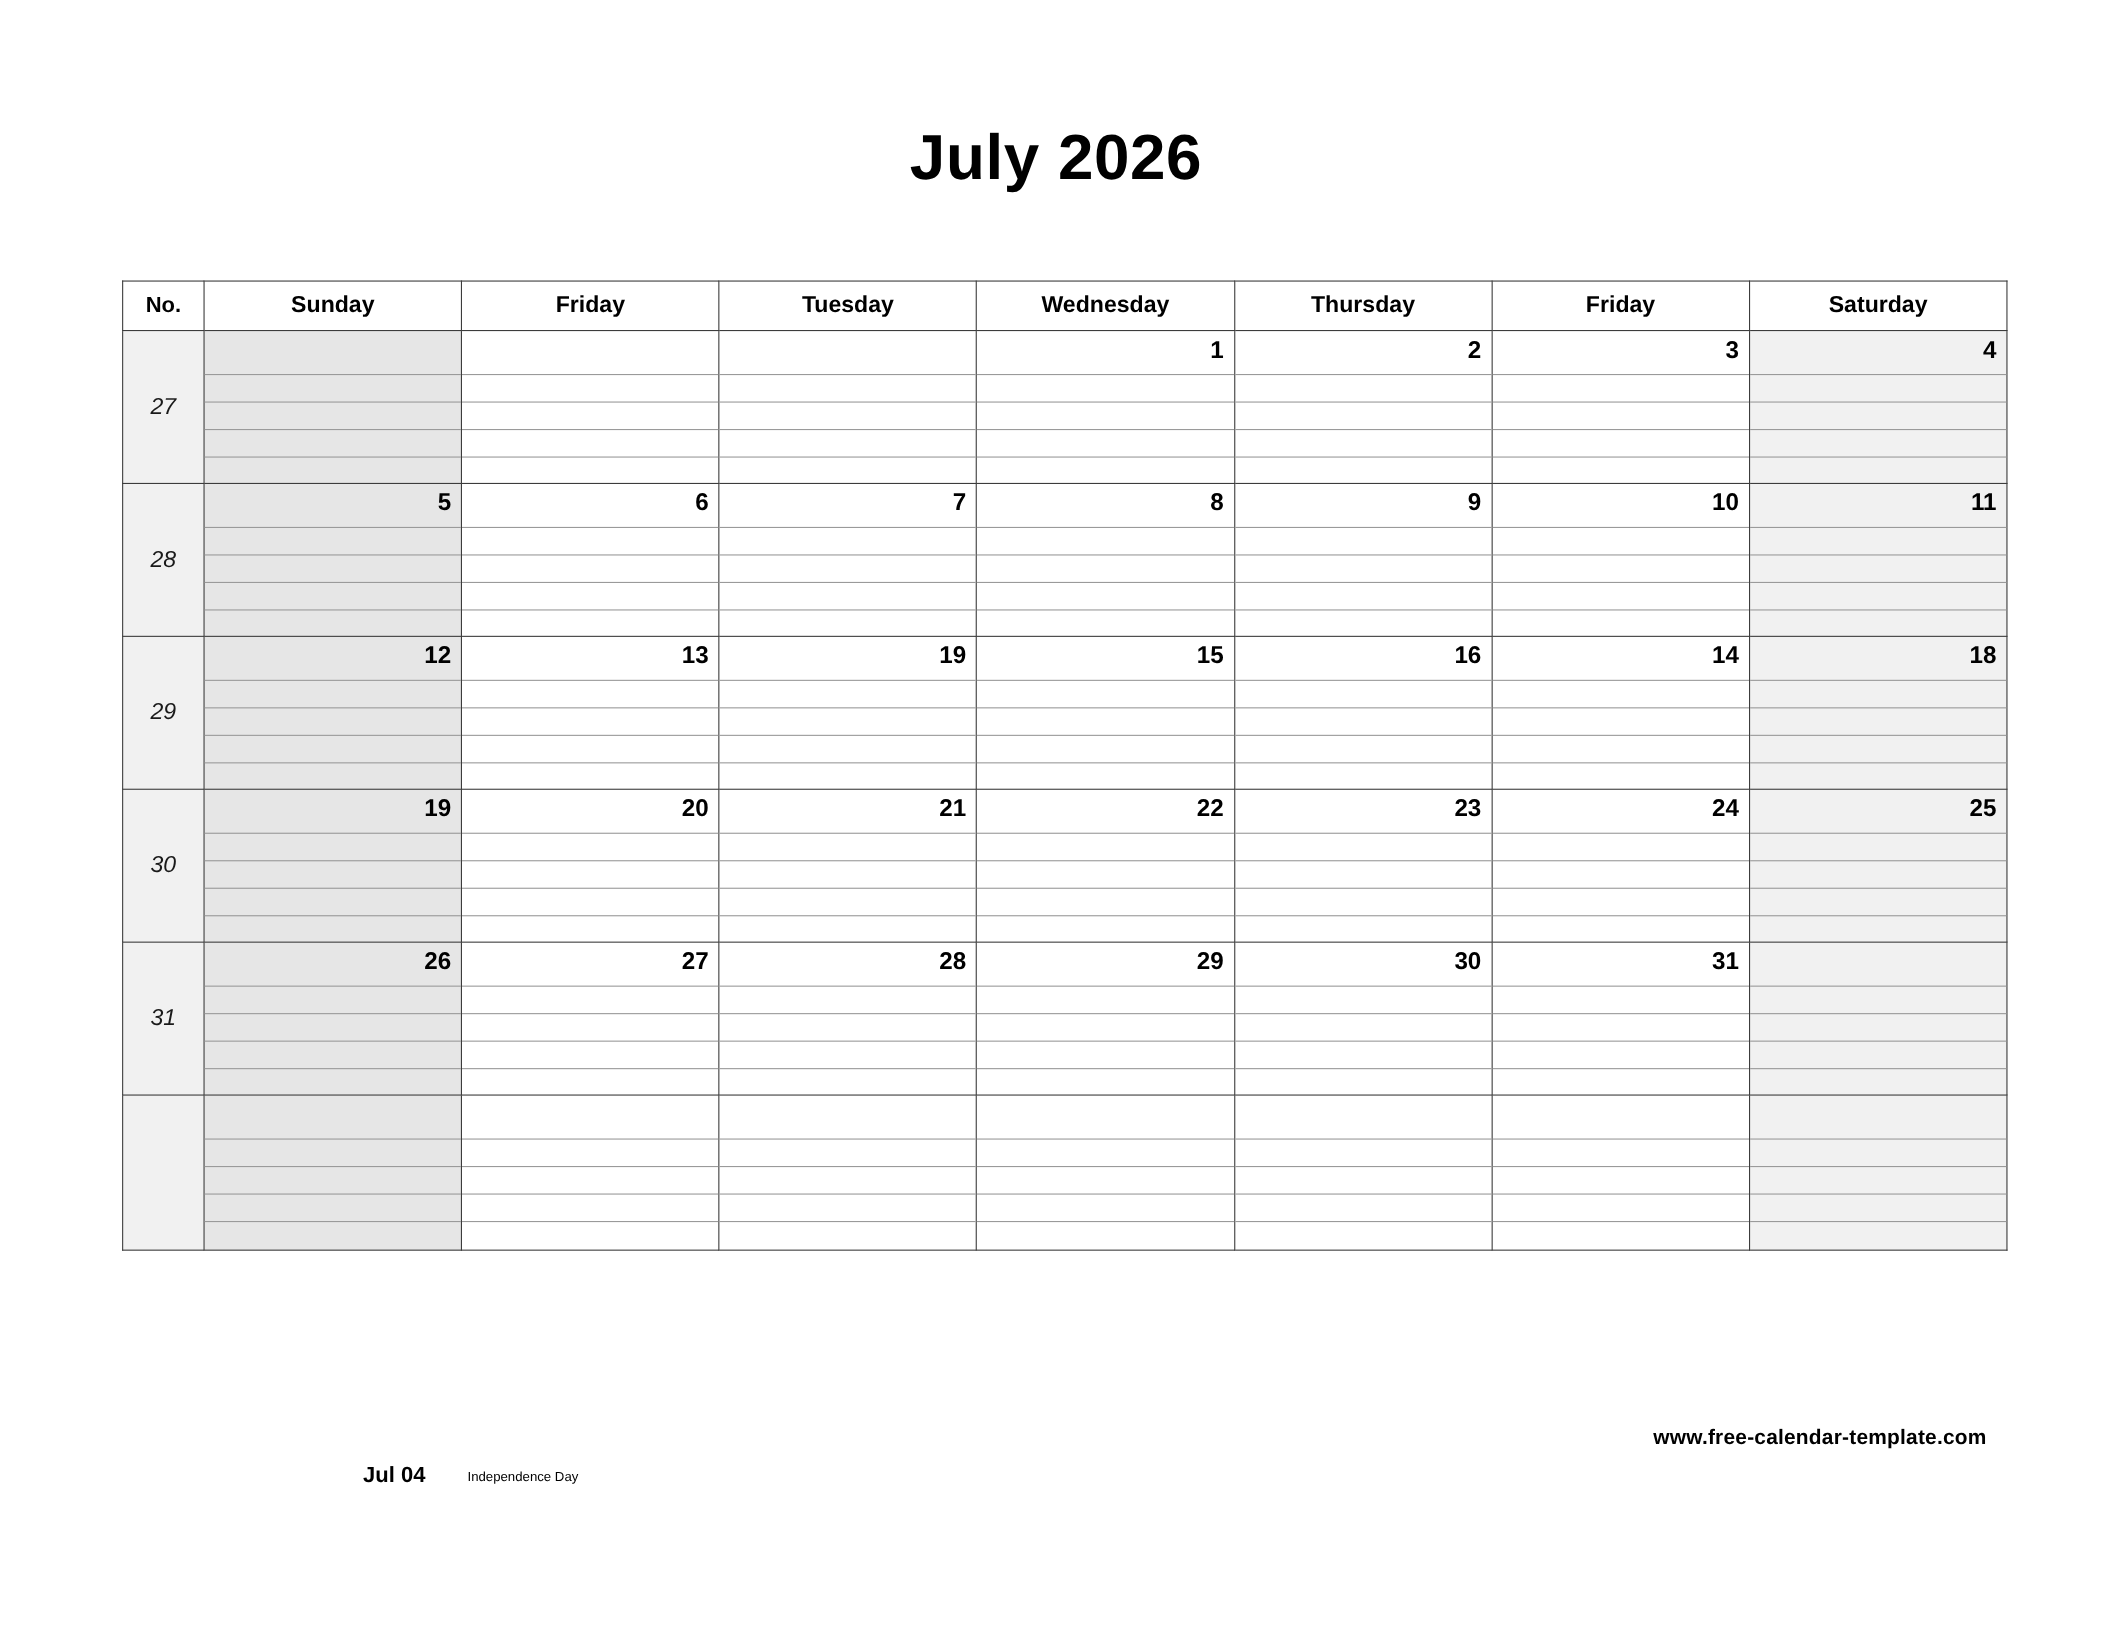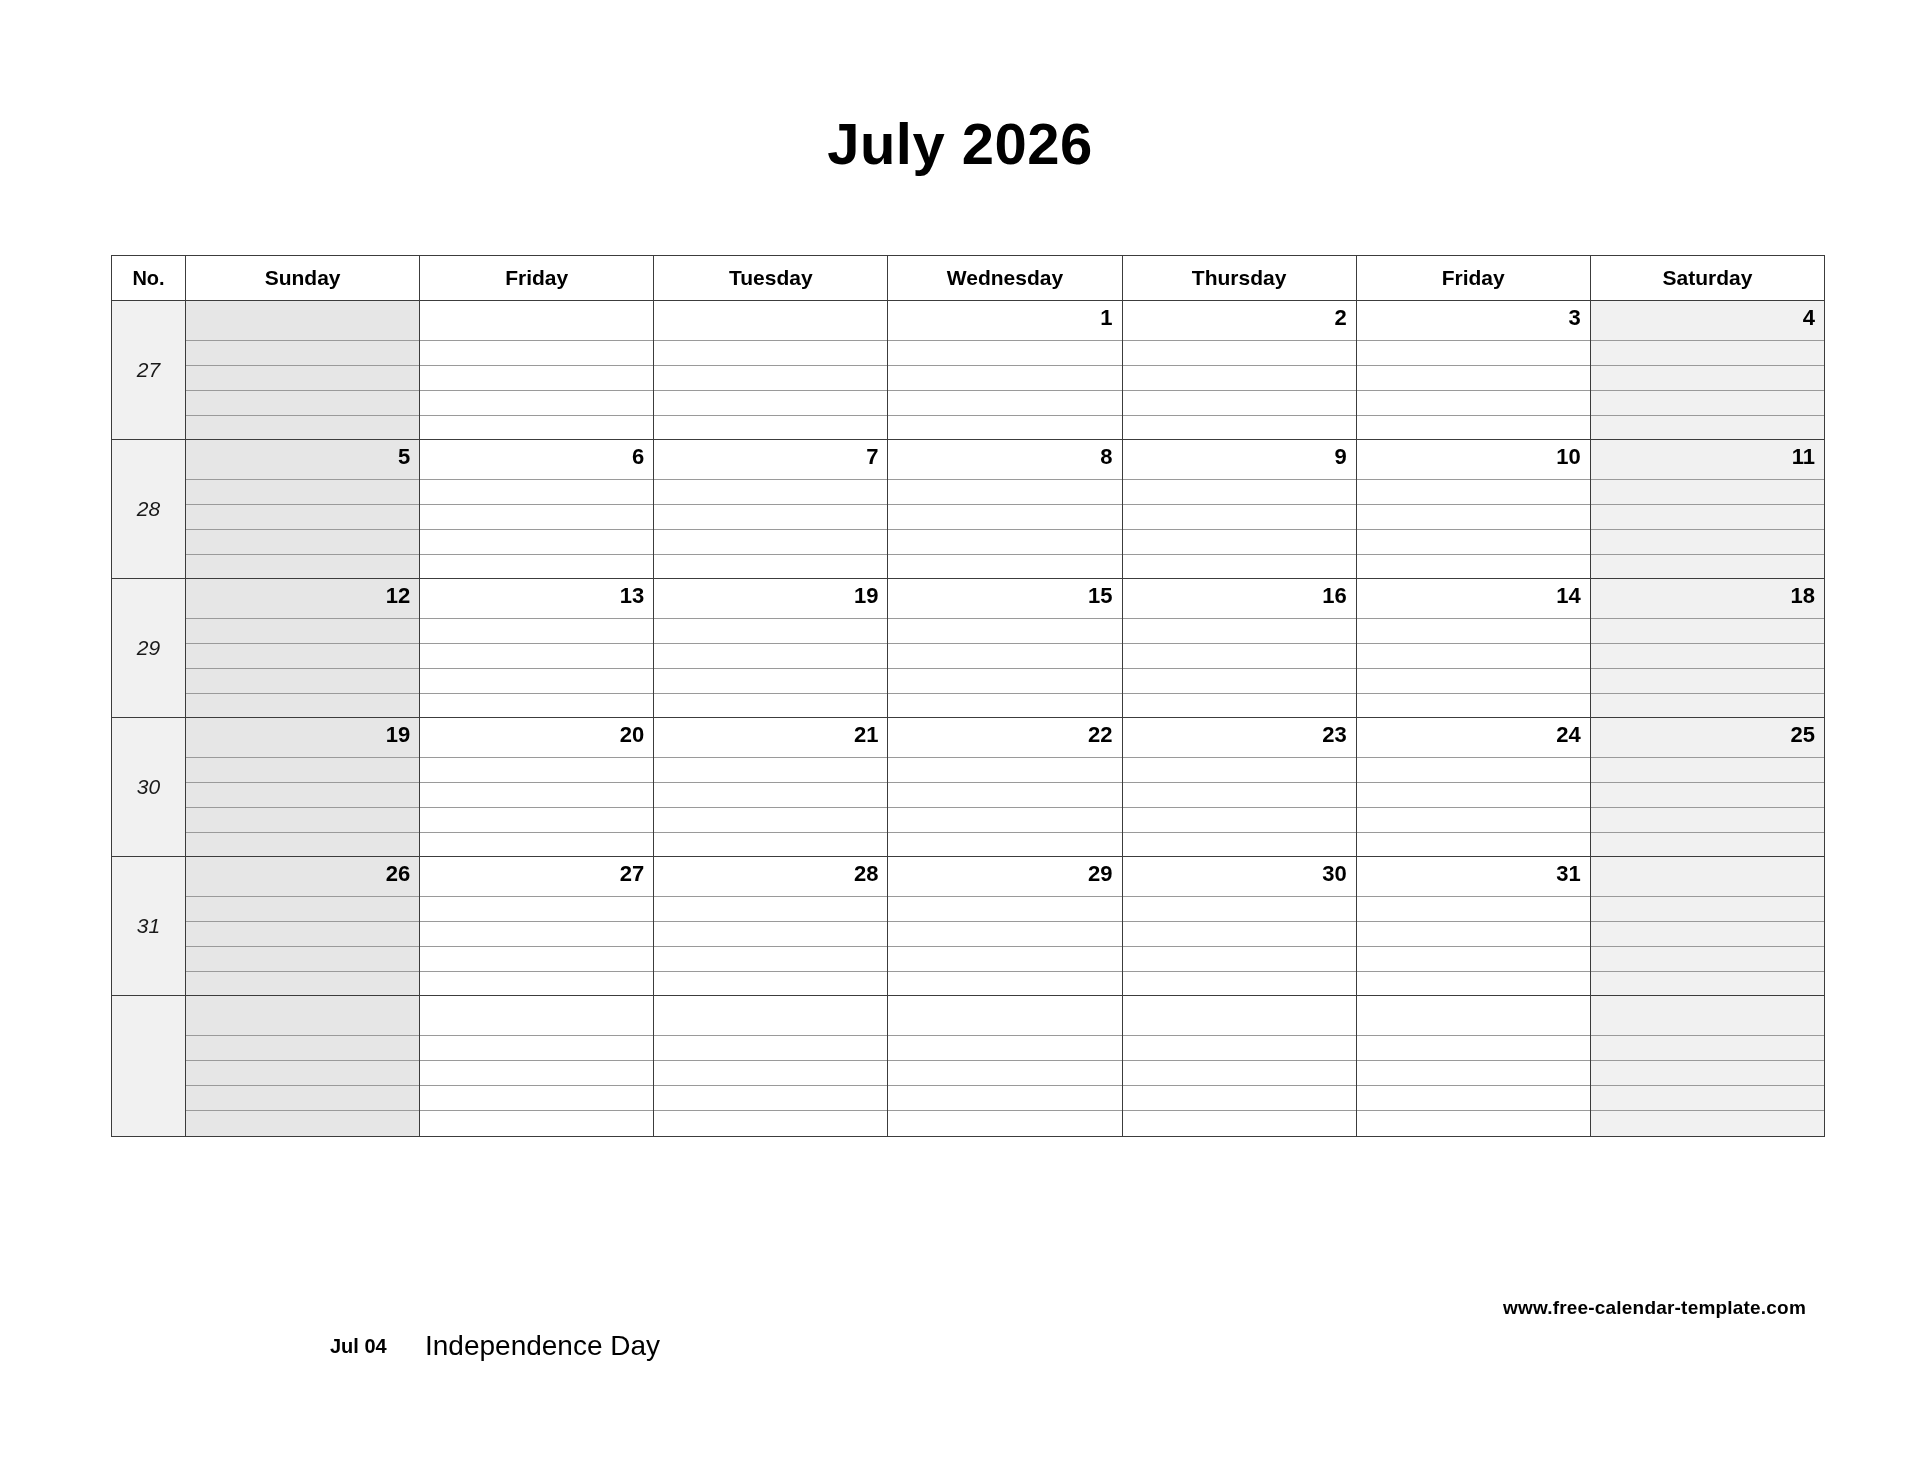--- a/index.html
+++ b/index.html
@@ -145,21 +145,21 @@
     display: flex;
     align-items: center;
     margin-bottom: 4px;
   }
   .holiday-date {
     font-weight: bold;
     width: 95px;
     font-size: 20px;
   }
   .holiday-name {
-    font-size: 28px;
+    font-size: 12px;
   }
 </style>
 </head>
 <body>
 
 <div class="page">
 
   <div class="title">July 2026</div>
 
   <div class="cal-wrap">

